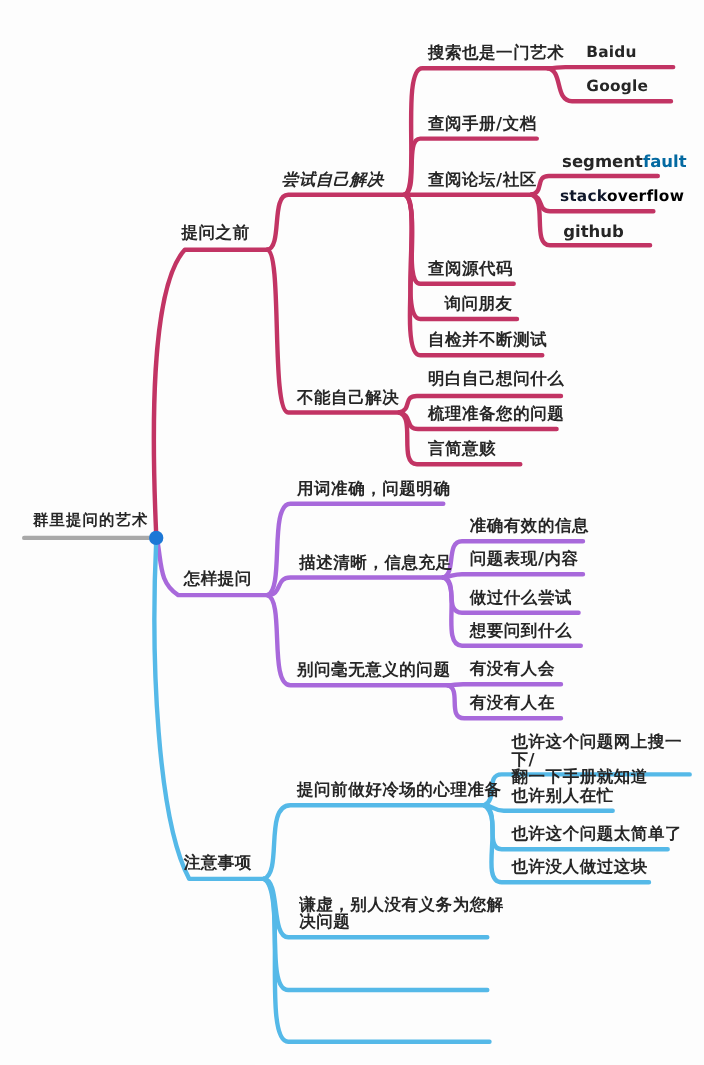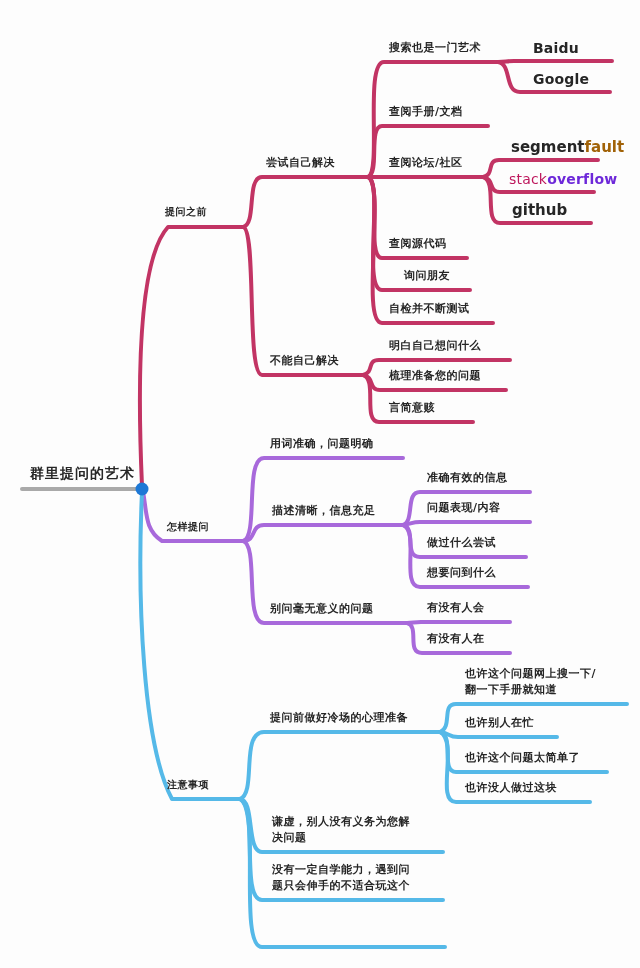--- a/index.html
+++ b/index.html
@@ -2,30 +2,30 @@
 <html><head>
 <meta charset="utf-8">
 <style>
   html,body{margin:0;padding:0;background:#ffffff;}
   .stage{
     position:relative;width:640px;height:968px;background:#fdfdfd;overflow:hidden;
     font-family:"DejaVu Sans","Liberation Sans",sans-serif;
   }
   .stage svg{position:absolute;left:0;top:0;}
   .node{
-    position:absolute;font-weight:700;color:#262626;font-size:11px;line-height:16px;
+    position:absolute;font-weight:700;color:#262626;font-size:15px;line-height:16px;
     white-space:pre-line;letter-spacing:0.5px;
   }
-  .lv1{font-size:10px;line-height:19px;}
+  .lv1{font-size:15px;line-height:19px;}
   .root{font-size:14px;line-height:18px;letter-spacing:1px;}
   .latin{font-size:14px;line-height:17px;letter-spacing:0.2px;}
   .latin-lg{font-size:15px;line-height:18px;letter-spacing:0;}
-  .sf-green{color:#a16207;}
-  .st-light{font-weight:400;color:#be185d;}
-  .st-bold{font-weight:700;color:#6d28d9;}
+  .sf-green{color:#0369a1;}
+  .st-light{font-weight:700;color:#0f172a;}
+  .st-bold{font-weight:700;color:#000000;}
 </style>
 </head>
 <body>
 
 <div class="stage">
 
   <svg width="640" height="968" viewBox="0 0 640 968">
 
     <g fill="none" stroke="#c23464" stroke-width="4" stroke-linecap="round" stroke-linejoin="round">
       <path d="M142,486 C138,396 136,262 168,227 L243,227"></path>
@@ -75,21 +75,21 @@
     <path d="M22,489 L136,489" stroke="#a9a9a9" stroke-width="4" stroke-linecap="round" fill="none"></path>
     <circle cx="142" cy="489" r="6.5" fill="#1d78d6"></circle>
   </svg>
 
   <div class="node root" style="left:30px;top:464px;">群里提问的艺术</div>
 
   <div class="node lv1" style="left:165px;top:202px;">提问之前</div>
   <div class="node lv1" style="left:167px;top:517px;">怎样提问</div>
   <div class="node lv1" style="left:167px;top:775px;">注意事项</div>
 
-  <div class="node" style="left:266px;top:155px;">尝试自己解决</div>
+  <div class="node" style="left:256px;top:155px;font-style:italic;">尝试自己解决</div>
   <div class="node" style="left:270px;top:353px;">不能自己解决</div>
 
   <div class="node" style="left:389px;top:40px;">搜索也是一门艺术</div>
   <div class="node" style="left:389px;top:104px;">查阅手册/文档</div>
   <div class="node" style="left:389px;top:155px;">查阅论坛/社区</div>
   <div class="node" style="left:389px;top:236px;">查阅源代码</div>
   <div class="node" style="left:404px;top:268px;">询问朋友</div>
   <div class="node" style="left:389px;top:301px;">自检并不断测试</div>
   <div class="node" style="left:389px;top:338px;font-family:Liberation Mono, monospace;">明白自己想问什么</div>
   <div class="node" style="left:389px;top:368px;">梳理准备您的问题</div>
@@ -108,22 +108,20 @@
   <div class="node" style="left:427px;top:470px;">准确有效的信息</div>
   <div class="node" style="left:427px;top:500px;">问题表现/内容</div>
   <div class="node" style="left:427px;top:535px;">做过什么尝试</div>
   <div class="node" style="left:427px;top:565px;">想要问到什么</div>
   <div class="node" style="left:427px;top:600px;">有没有人会</div>
   <div class="node" style="left:427px;top:631px;">有没有人在</div>
 
   <div class="node" style="left:270px;top:710px;">提问前做好冷场的心理准备</div>
   <div class="node" style="left:272px;top:814px;">谦虚，别人没有义务为您解
 决问题</div>
-  <div class="node" style="left:272px;top:862px;">没有一定自学能力，遇到问
-题只会伸手的不适合玩这个</div>
 
   <div class="node" style="left:465px;top:666px;">也许这个问题网上搜一下/
 翻一下手册就知道</div>
   <div class="node" style="left:465px;top:715px;">也许别人在忙</div>
   <div class="node" style="left:465px;top:750px;">也许这个问题太简单了</div>
   <div class="node" style="left:465px;top:780px;">也许没人做过这块</div>
 
 </div>
 
 </body></html>

